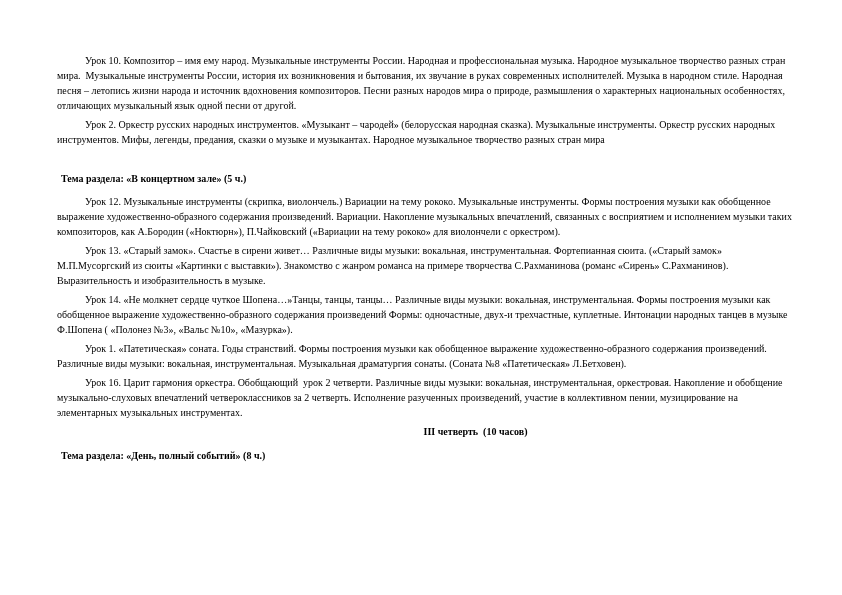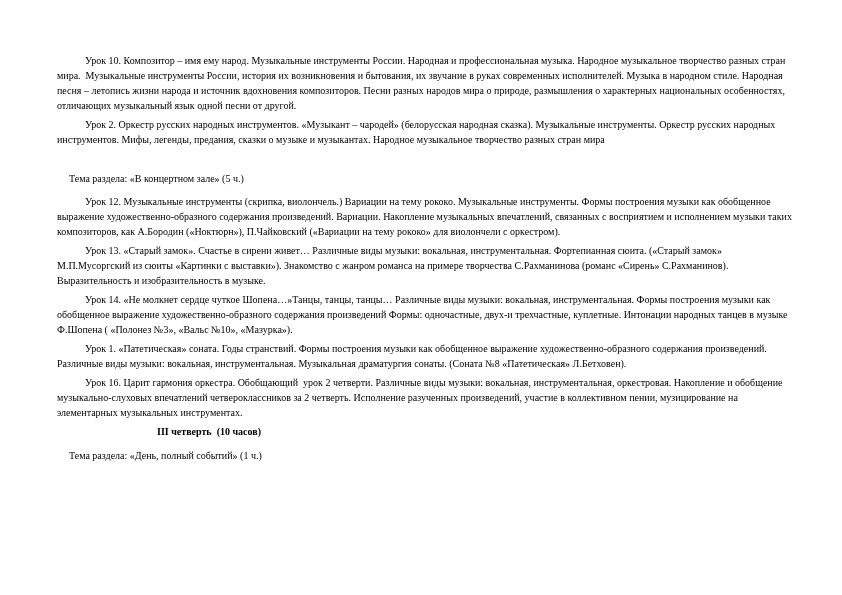--- a/index.html
+++ b/index.html
@@ -24,46 +24,47 @@
     line-height: 15px;
     color: #000000;
     text-align: left;
   }
   .para {
     margin: 0 0 4px 0;
     text-indent: 28px;
     white-space: pre-wrap;
   }
   .section-heading {
-    margin: 0 0 4px 12px;
-    font-weight: normal;
+    margin: 0 0 4px 4px;
+    font-weight: bold;
     white-space: pre-wrap;
   }
   .section-heading.first {
     margin-top: 24px;
     margin-bottom: 8px;
   }
   .para.tight {
     margin-bottom: 4px;
   }
   .quarter-heading {
     margin: 0 0 9px 100px;
     font-weight: bold;
     white-space: pre-wrap;
+    text-align: center;
   }
 </style>
 </head>
 <body>
 
 <div class="page">
   <div class="content">
     <p class="para">Урок 10. Композитор – имя ему народ. Музыкальные инструменты России. Народная и профессиональная музыка. Народное музыкальное творчество разных стран мира.  Музыкальные инструменты России, история их возникновения и бытования, их звучание в руках современных исполнителей. Музыка в народном стиле. Народная песня – летопись жизни народа и источник вдохновения композиторов. Песни разных народов мира о природе, размышления о характерных национальных особенностях, отличающих музыкальный язык одной песни от другой.</p>
     <p class="para">Урок 2. Оркестр русских народных инструментов. «Музыкант – чародей» (белорусская народная сказка). Музыкальные инструменты. Оркестр русских народных инструментов. Мифы, легенды, предания, сказки о музыке и музыкантах. Народное музыкальное творчество разных стран мира</p>
     <p class="section-heading first">Тема раздела: «В концертном зале» (5 ч.)</p>
     <p class="para">Урок 12. Музыкальные инструменты (скрипка, виолончель.) Вариации на тему рококо. Музыкальные инструменты. Формы построения музыки как обобщенное выражение художественно-образного содержания произведений. Вариации. Накопление музыкальных впечатлений, связанных с восприятием и исполнением музыки таких композиторов, как А.Бородин («Ноктюрн»), П.Чайковский («Вариации на тему рококо» для виолончели с оркестром).</p>
     <p class="para">Урок 13. «Старый замок». Счастье в сирени живет… Различные виды музыки: вокальная, инструментальная. Фортепианная сюита. («Старый замок» М.П.Мусоргский из сюиты «Картинки с выставки»). Знакомство с жанром романса на примере творчества С.Рахманинова (романс «Сирень» С.Рахманинов).  Выразительность и изобразительность в музыке.</p>
     <p class="para">Урок 14. «Не молкнет сердце чуткое Шопена…»Танцы, танцы, танцы… Различные виды музыки: вокальная, инструментальная. Формы построения музыки как обобщенное выражение художественно-образного содержания произведений Формы: одночастные, двух-и трехчастные, куплетные. Интонации народных танцев в музыке Ф.Шопена ( «Полонез №3», «Вальс №10», «Мазурка»).</p>
     <p class="para">Урок 1. «Патетическая» соната. Годы странствий. Формы построения музыки как обобщенное выражение художественно-образного содержания произведений. Различные виды музыки: вокальная, инструментальная. Музыкальная драматургия сонаты. (Соната №8 «Патетическая» Л.Бетховен).</p>
     <p class="para tight">Урок 16. Царит гармония оркестра. Обобщающий  урок 2 четверти. Различные виды музыки: вокальная, инструментальная, оркестровая. Накопление и обобщение музыкально-слуховых впечатлений четвероклассников за 2 четверть. Исполнение разученных произведений, участие в коллективном пении, музицирование на элементарных музыкальных инструментах.</p>
     <p class="quarter-heading">III четверть  (10 часов)</p>
-    <p class="section-heading">Тема раздела: «День, полный событий» (1 ч.)</p>
+    <p class="section-heading">Тема раздела: «День, полный событий» (8 ч.)</p>
   </div>
 </div>
 
 </body></html>

